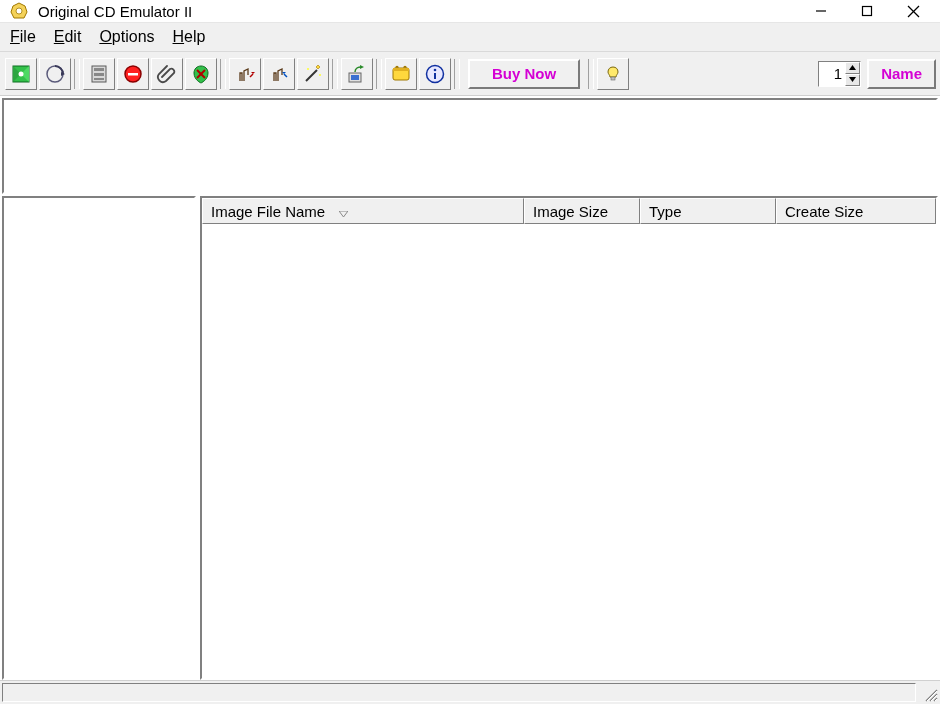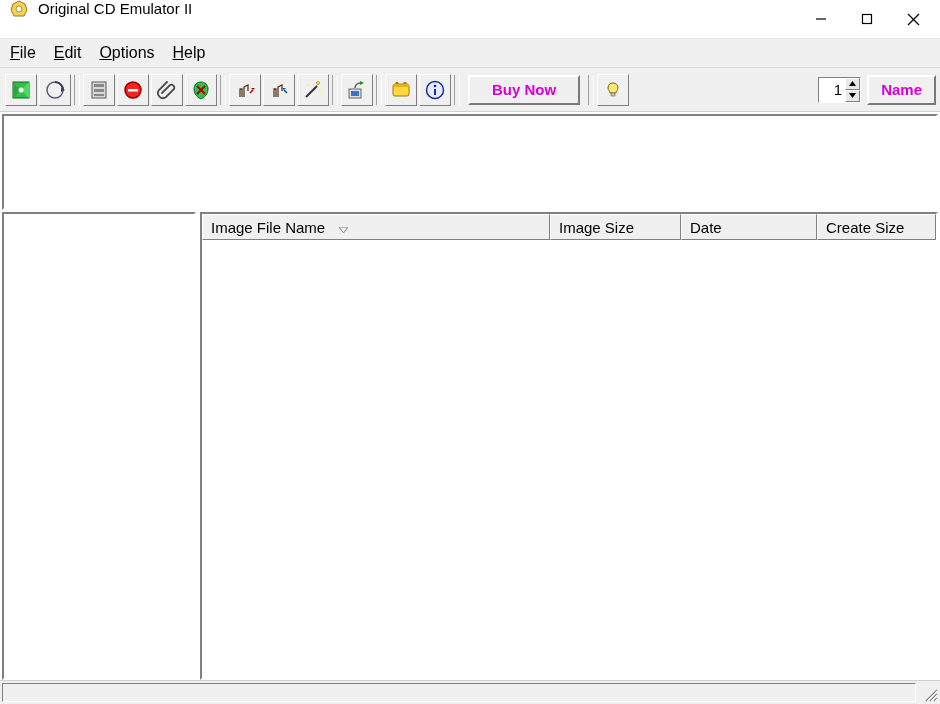--- a/index.html
+++ b/index.html
@@ -9,22 +9,22 @@
     overflow: hidden;
     font-family: "Segoe UI", Tahoma, Arial, sans-serif;
     font-size: 13px;
     background: #ffffff;
     color: #000;
   }
   .window { width: 940px; height: 704px; display: flex; flex-direction: column; background:#fff; }
 
   
   .titlebar {
-    height: 38px;
-    display: flex; align-items: flex-start;
+    height: 22px;
+    display: flex; align-items: center;
     padding: 0 4px 0 10px;
     background: #ffffff;
   }
   .titlebar .app-icon { width: 18px; height: 18px; margin-right: 10px; }
   .titlebar .title { font-size: 15px; color: #000; flex: 0 0 auto; }
   .titlebar .spacer { flex: 1 1 auto; }
   .titlebar .wc {
     width: 46px; height: 38px;
     display: flex; align-items: center; justify-content: center;
     color: #000;
@@ -349,33 +349,33 @@
       <div class="apply-btn">Name</div>
     </div>
   </div>
 
   <div class="upper-panel"></div>
 
   <div class="split">
     <div class="tree-panel"></div>
     <div class="list-panel">
       <div class="list-header">
-        <div class="col-h" style="width:348px">
+        <div class="col-h" style="width:322px">
           <span>Image File Name</span>
           <span class="sort">
             <svg width="9" height="6" viewBox="0 0 9 6">
                 <polygon points="0,0 9,0 4.5,6" fill="none" stroke="#888" stroke-width="1"></polygon>
               </svg>
           </span>
         </div>
-        <div class="col-h" style="width:131px">
+        <div class="col-h" style="width:116px">
           <span>Image Size</span>
         </div>
         <div class="col-h" style="width:136px">
-          <span>Date</span>
+          <span>Type</span>
         </div>
         <div class="col-h" style="flex:1">
           <span>Create Size</span>
         </div>
       </div>
       <div class="list-body"></div>
     </div>
   </div>
 
   <div class="statusbar">

